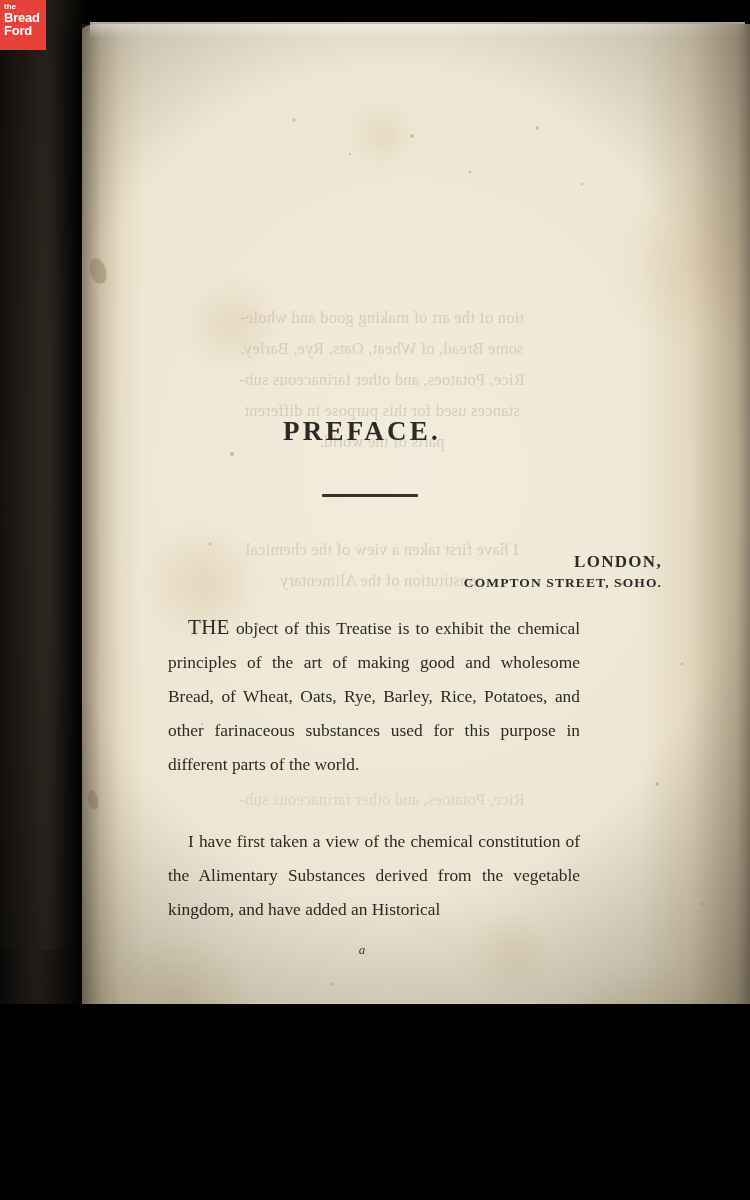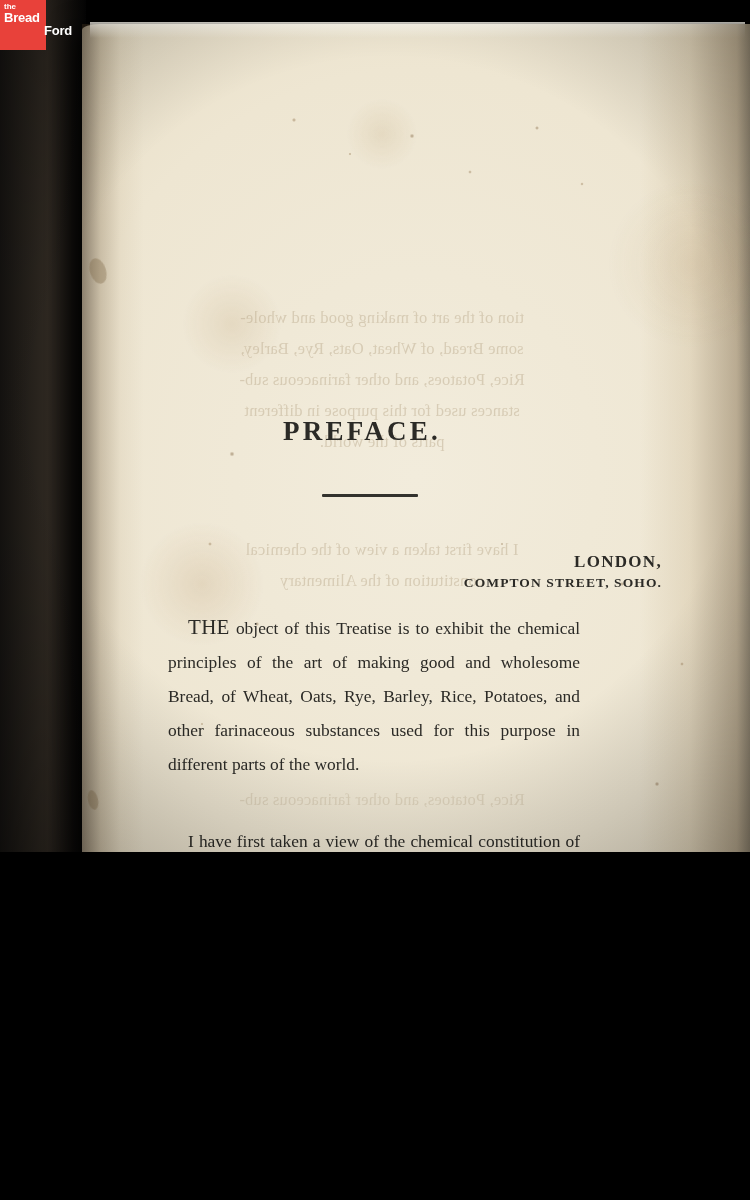--- a/index.html
+++ b/index.html
@@ -10,21 +10,21 @@
   body {
     width: 750px;
     height: 1200px;
     overflow: hidden;
     font-family: "Liberation Serif", serif;
   }
 
   #scan {
     position: relative;
     width: 750px;
-    height: 852px;
+    height: 1004px;
     background: #0a0908;
     overflow: hidden;
     text-decoration: underline;
   }
 
   
   .backdrop {
     position: absolute;
     inset: 0;
     background:
@@ -288,21 +288,21 @@
     background: #e8413a;
     color: #fff;
     font-family: "Liberation Sans", sans-serif;
     line-height: 1.02;
     padding: 3px 4px 0 4px;
     box-sizing: border-box;
     z-index: 20;
   }
   .logo .l1 { font-size: 8px; font-weight: 700; }
   .logo .l2 { font-size: 13px; font-weight: 700; letter-spacing: -0.2px; }
-  .logo .l3 { font-size: 13px; font-weight: 700; letter-spacing: -0.2px; margin-left: 40px; }
+  .logo .l3 { font-size: 13px; font-weight: 700; letter-spacing: -0.2px; }
 
   
   .vignette {
     position: absolute;
     inset: 0;
     pointer-events: none;
     background: radial-gradient(ellipse 85% 75% at 52% 48%, rgba(0,0,0,0) 55%, rgba(0,0,0,0.35) 100%);
   }
 </style>
 </head>

